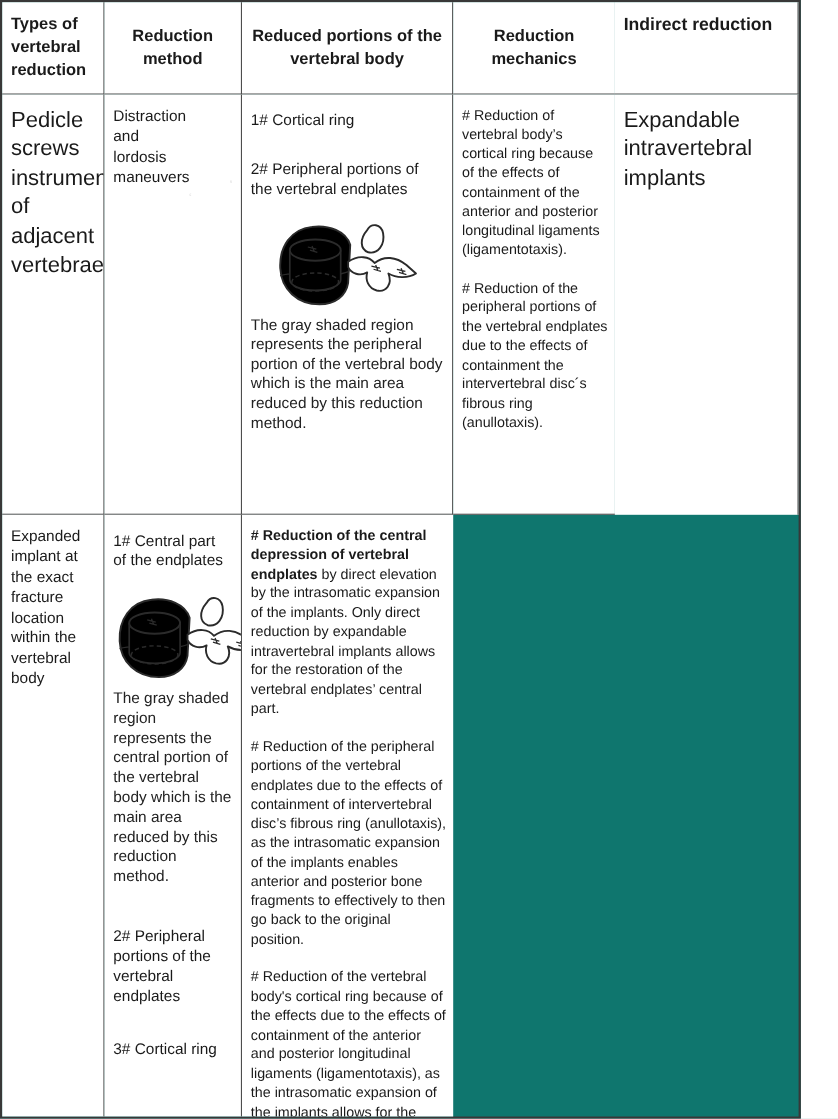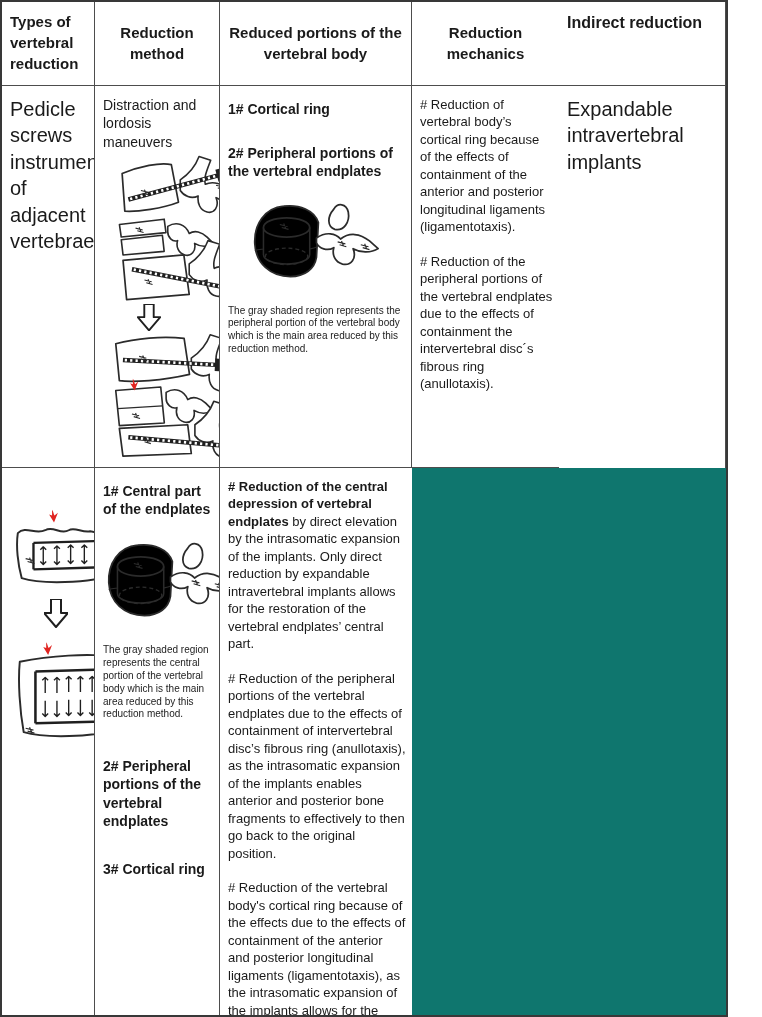--- a/index.html
+++ b/index.html
@@ -34,28 +34,28 @@
     text-align:center;
     font-weight:bold; font-size:15px; line-height:1.38;
     padding:4px 6px;
   }
   .hd.first { justify-content:flex-start; text-align:left; padding-left:8px; }
   
   .rowlabel { font-weight:bold; font-size:16px; line-height:1.32; padding-top:10px; }
   
   .txt14 { font-size:20px; line-height:1.32; padding-top:10px; }
   
-  .method { font-size:14px; line-height:1.32; padding-top:10px; display:flex; flex-direction:column; }
+  .method { font-size:14px; line-height:1.32; padding-top:10px; display:flex; flex-direction:row; }
   .illus { display:block; margin:2px auto 0 auto; }
   .illus.offset { margin-left:34px; margin-right:auto; }
   
   .portions { font-size:14px; line-height:1.3; padding-top:6px; }
-  .portion-item { margin-top:8px;font-weight:bold; }
+  .portion-item { margin-top:8px; }
   .portion-item.gap { margin-top:26px; }
-  .portion-caption { font-size:10px; line-height:1.28; margin-top:24px; color:#222; }
+  .portion-caption { font-size:14px; line-height:1.28; margin-top:6px; color:#222; }
   
   .mech { font-size:13px; line-height:1.345; padding-top:10px; padding-right:6px; }
   .mech p { margin-bottom:17px; }
   .mech .b { font-weight:bold; }
   svg { display:block; }
 </style>
 </head>
 <body>
 
 <svg width="0" height="0" style="position:absolute" aria-hidden="true">
@@ -196,20 +196,21 @@
     <p># Reduction of vertebral body’s cortical ring because of the effects of containment of the anterior and posterior longitudinal ligaments (ligamentotaxis).</p>
     <p># Reduction of the peripheral portions of the vertebral endplates due to the effects of containment the intervertebral disc´s fibrous ring (anullotaxis).</p>
   </div>
 
 
   <div class="cell txt14 last-row">
     <span>Expandable intravertebral implants</span>
   </div>
 
   <div class="cell method last-row">
+    <span>Expanded implant at the exact fracture location within the vertebral body</span>
 
     <svg class="illus" width="178" height="97" viewBox="0 0 182 99" fill="#fff" stroke-linejoin="round" style="margin-top:14px">
       <line x1="178" y1="4" x2="64" y2="58" stroke="#1f1f1f" stroke-width="2.6"></line>
       <path d="M8,42 C16,34 26,44 36,39 C44,34 52,44 60,39 C66,35 74,42 82,40 L100,44 C104,46 106,50 106,54 L107,84 C80,94 30,94 12,88 C8,74 6,55 8,42 Z" stroke="#2b2b2b" stroke-width="2"></path>
       <g stroke="#1f1f1f" stroke-width="2.4" fill="none">
         <line x1="24" y1="52" x2="88" y2="50"></line>
         <line x1="24" y1="79" x2="88" y2="77"></line>
         <line x1="24" y1="52" x2="24" y2="79"></line>
         <line x1="88" y1="50" x2="88" y2="77"></line>
       </g>

